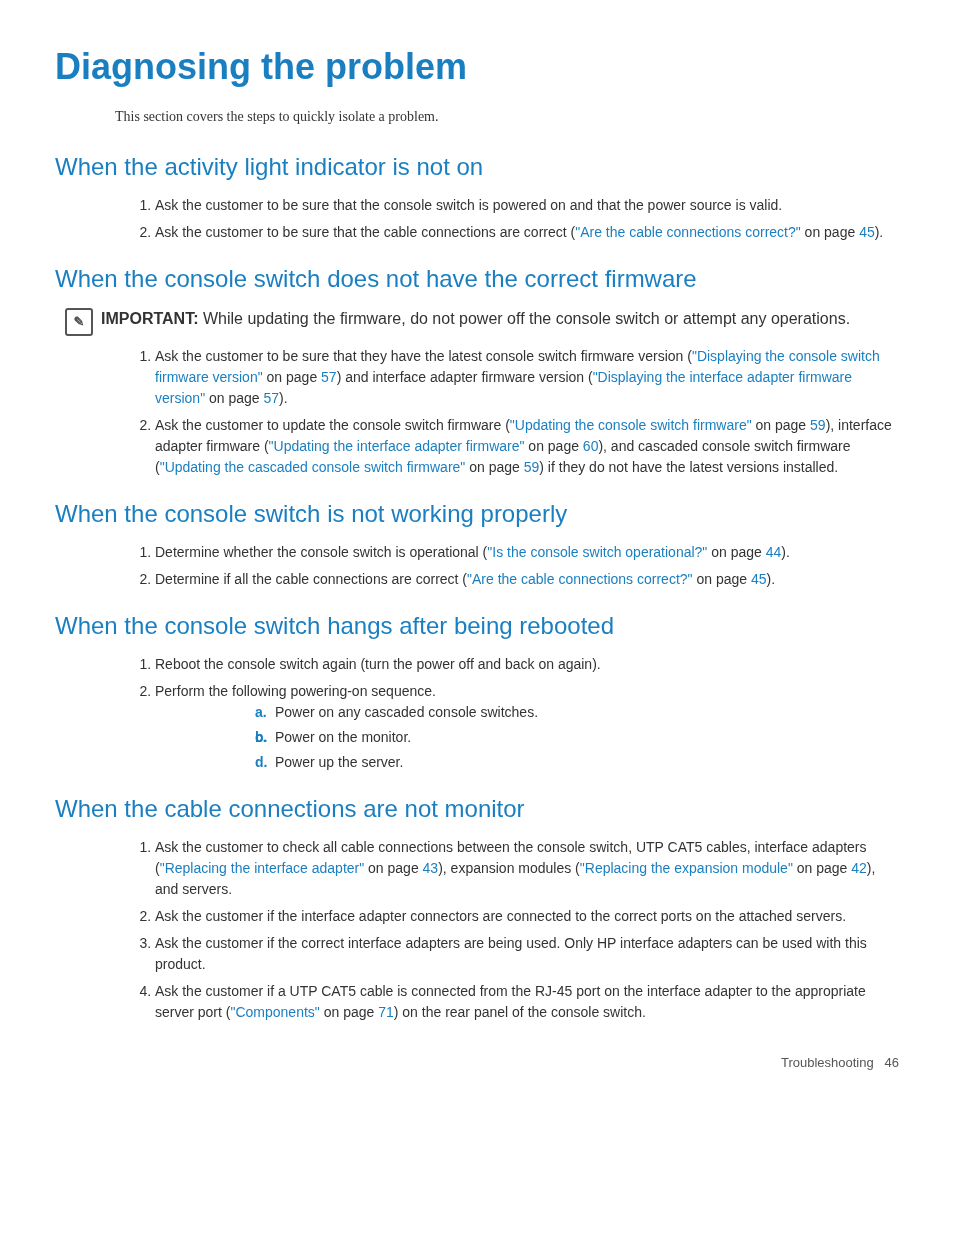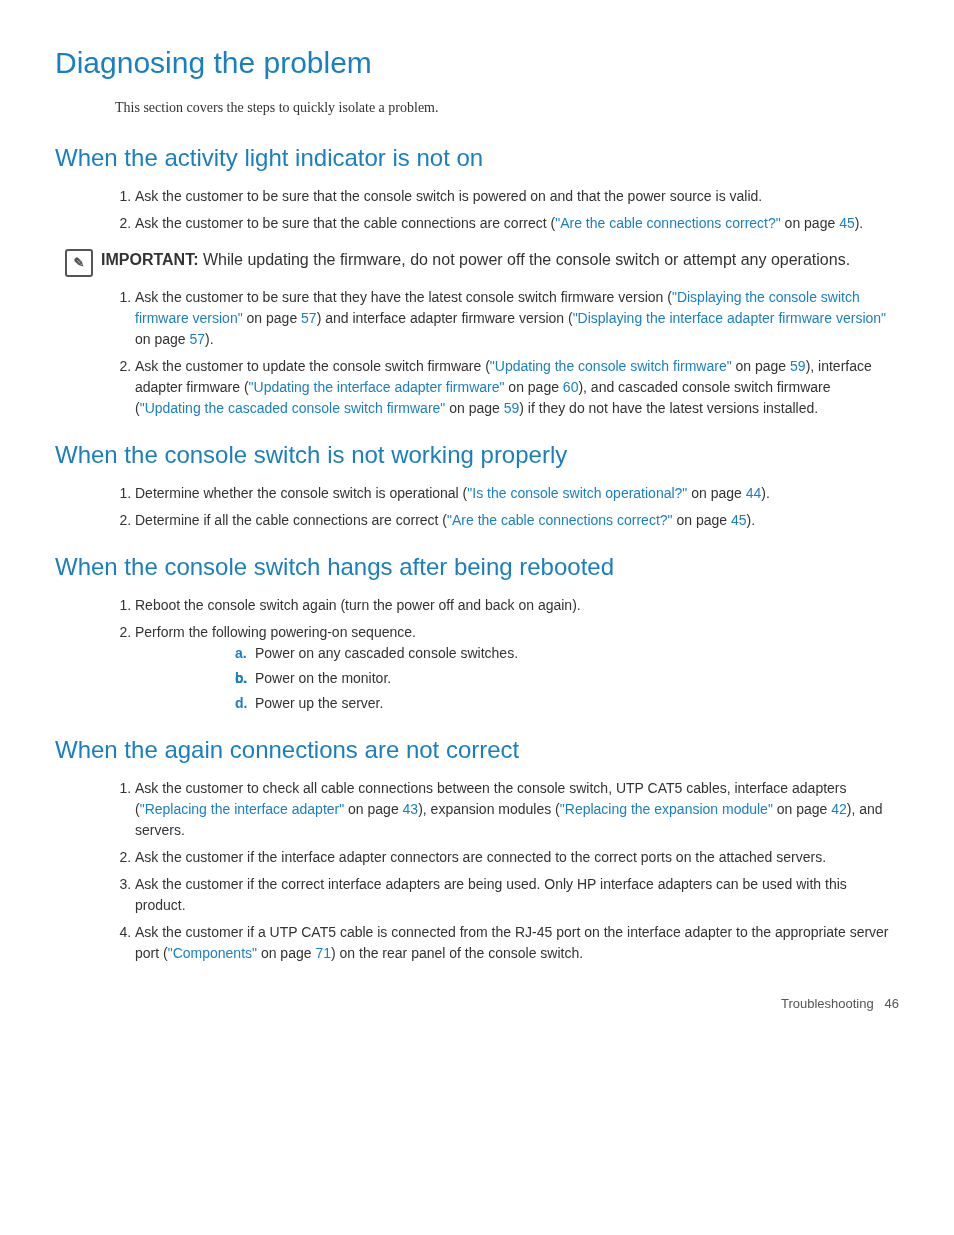--- a/index.html
+++ b/index.html
@@ -7,22 +7,22 @@
       font-family: Arial, sans-serif;
       font-size: 14px;
       color: #333;
       background: #fff;
       padding: 40px 55px 40px 55px;
       line-height: 1.5;
       max-width: 954px;
     }
     .page-title {
       color: #1a7fc1;
-      font-size: 30px;
-      font-weight: normal;
+      font-size: 36px;
+      font-weight: bold;
       margin-bottom: 12px;
     }
     .intro-text {
       margin-left: 60px;
       margin-bottom: 22px;
       color: #333;
       font-family: Liberation Serif, serif;
     }
     .section-heading {
       color: #1a7fc1;
@@ -53,21 +53,21 @@
       margin-top: 1px;
     }
     .important-text {
       font-size: 16px;
       color: #333;
     }
     .important-text strong {
       font-weight: bold;
     }
     .ordered-list {
-      margin-left: 80px;
+      margin-left: 100px;
       margin-bottom: 8px;
     }
     .ordered-list li {
       margin-bottom: 6px;
       color: #333;
     }
     .ordered-list-alpha {
       margin-left: 100px;
       margin-bottom: 6px;
       list-style-type: none;
@@ -111,20 +111,21 @@
     <li>
       <span>Ask the customer to be sure that the console switch is powered on and that the power source is valid.</span>
     </li>
     <li>
       <span>Ask the customer to be sure that the cable connections are correct (<a href="#">"Are the cable connections correct?"</a> on page <a href="#">45</a>).</span>
     </li>
   </ol>
 </div>
 
 <div class="section-block">
+  <h2 class="section-heading">When the console switch does not have the correct firmware</h2>
   <div class="important-box">
     <span class="important-icon">✎</span>
     <p class="important-text">
       <strong>IMPORTANT:</strong>
       <span> While updating the firmware, do not power off the console switch or attempt any operations.</span>
     </p>
   </div>
   <ol class="ordered-list">
     <li>
       <span>Ask the customer to be sure that they have the latest console switch firmware version (<a href="#">"Displaying the console switch firmware version"</a> on page <a href="#">57</a>) and interface adapter firmware version (<a href="#">"Displaying the interface adapter firmware version"</a> on page <a href="#">57</a>).</span>
@@ -170,21 +171,21 @@
         <li>
           <span class="alpha-label">d.</span>
           <span>Power up the server.</span>
         </li>
       </ul>
     </li>
   </ol>
 </div>
 
 <div class="section-block">
-  <h2 class="section-heading">When the again connections are not correct</h2>
+  <h2 class="section-heading">When the cable connections are not monitor</h2>
   <ol class="ordered-list">
     <li>
       <span>Ask the customer to check all cable connections between the console switch, UTP CAT5 cables, interface adapters (<a href="#">"Replacing the interface adapter"</a> on page <a href="#">43</a>), expansion modules (<a href="#">"Replacing the expansion module"</a> on page <a href="#">42</a>), and servers.</span>
     </li>
     <li>
       <span>Ask the customer if the interface adapter connectors are connected to the correct ports on the attached servers.</span>
     </li>
     <li>
       <span>Ask the customer if the correct interface adapters are being used. Only HP interface adapters can be used with this product.</span>
     </li>

